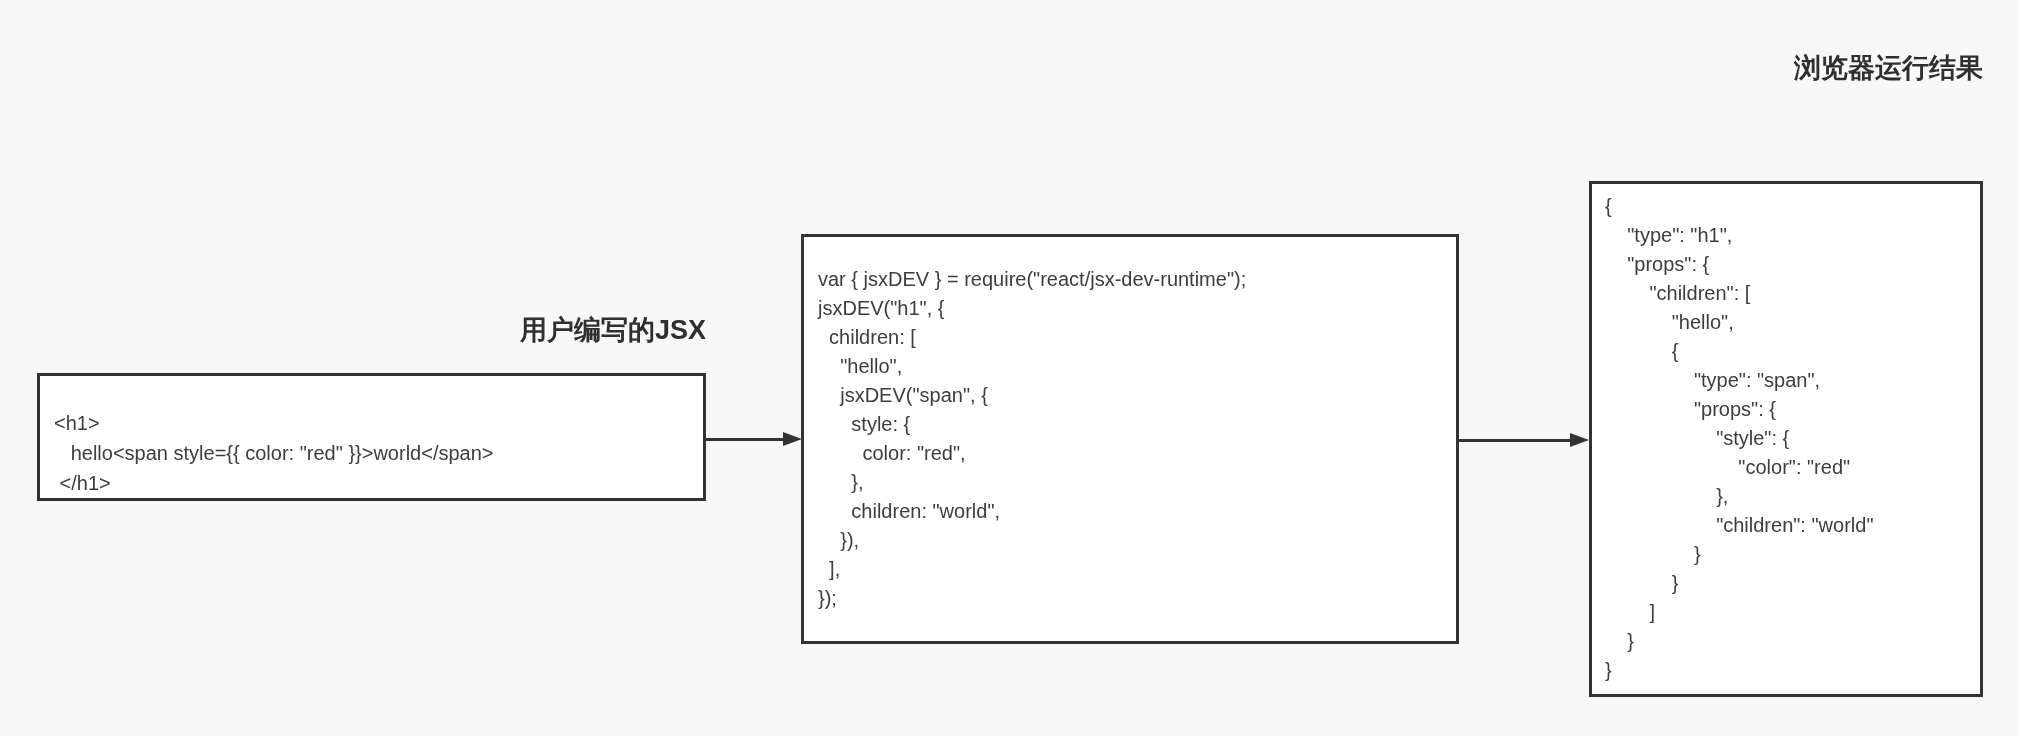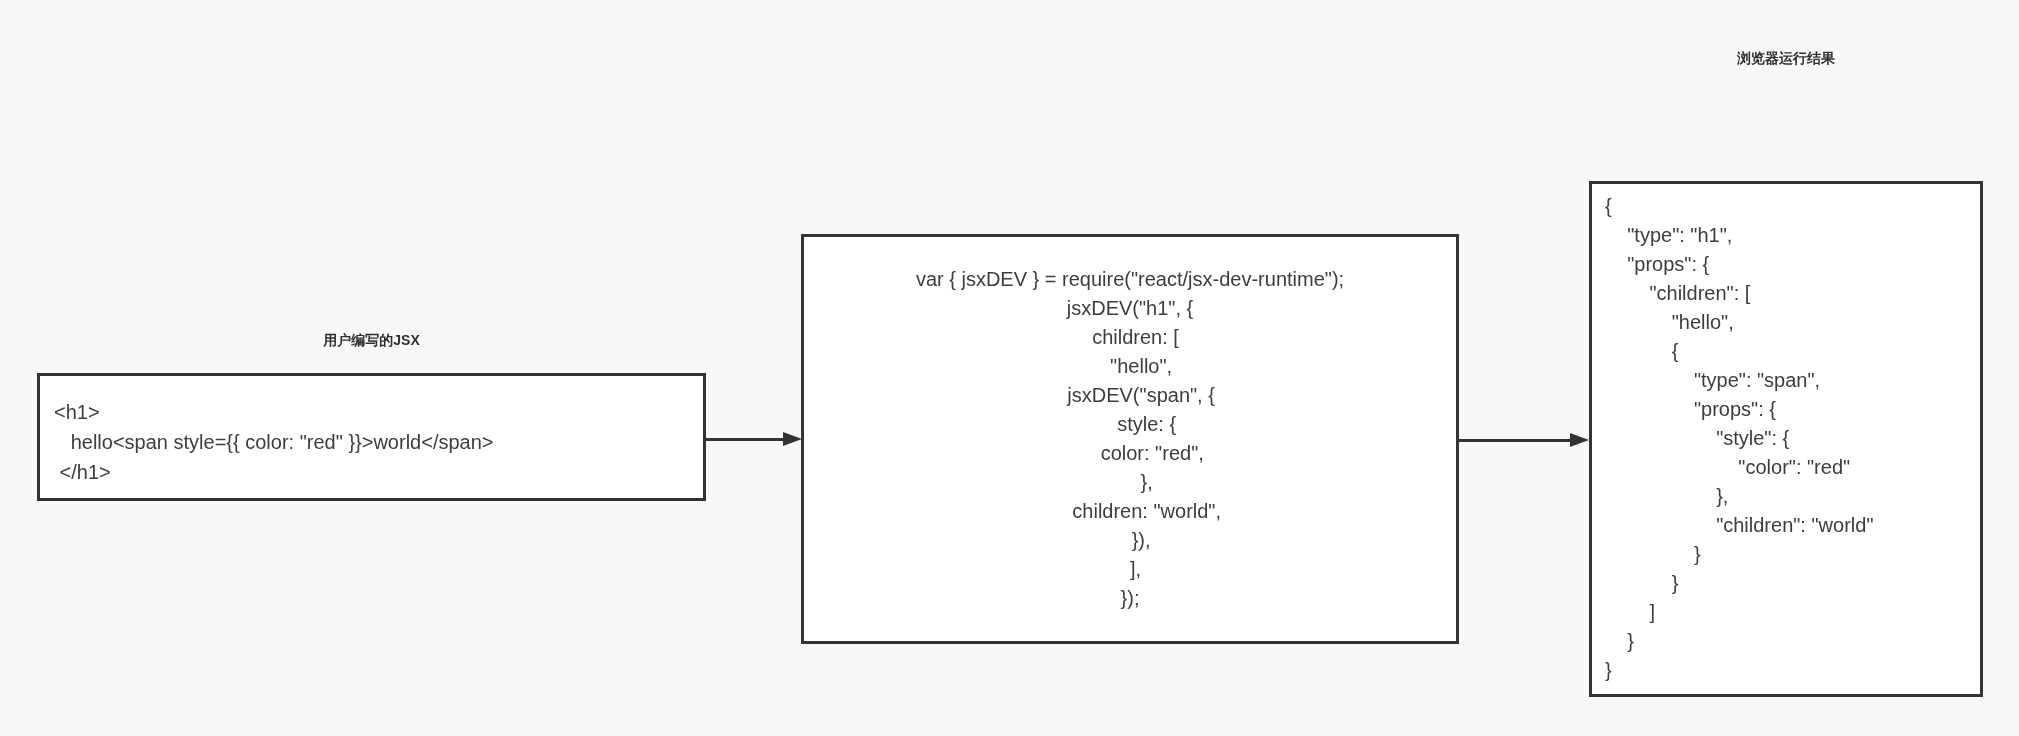--- a/index.html
+++ b/index.html
@@ -9,62 +9,62 @@
   }
   .canvas {
     position: relative;
     width: 2019px;
     height: 736px;
     background: #f8f8f8;
     overflow: hidden;
   }
   .panel-title {
     position: absolute;
-    text-align: center;
+    text-align: right;
     font-weight: bold;
-    font-size: 14px;
+    font-size: 27px;
     color: #2f2f2f;
     white-space: nowrap;
   }
   .panel-box {
     position: absolute;
     box-sizing: border-box;
     background: #ffffff;
     border: 3px solid #333333;
   }
   .code {
     margin: 0;
     font-family: "Liberation Sans", "DejaVu Sans", sans-serif;
     font-size: 20px;
     color: #3d3d3d;
     white-space: pre;
   }
-  .code-jsx    { padding: 21px 14px; line-height: 30px; }
-  .code-babel  { padding: 28px 14px; line-height: 29px; text-align: center; }
+  .code-jsx    { padding: 32px 14px; line-height: 30px; }
+  .code-babel  { padding: 28px 14px; line-height: 29px; }
   .code-result { padding: 8px 13px;  line-height: 29px; }
 
   .arrow { position: absolute; }
   .arrow-shaft {
     position: absolute;
     top: 0;
     left: 0;
     height: 3px;
     background: #333333;
   }
   .arrow-head {
     position: absolute;
     top: -6px;
     width: 0;
     height: 0;
     border-top: 7px solid transparent;
     border-bottom: 7px solid transparent;
     border-left: 19px solid #333333;
   }
   
-  .title-jsx   { left: 37px;   top: 332px; width: 669px; }
+  .title-jsx   { left: 37px;   top: 312px; width: 669px; }
   .box-jsx     { left: 37px;   top: 373px; width: 669px; height: 128px; }
   
   .title-babel { left: 801px;  top: 191px; width: 658px; }
   .box-babel   { left: 801px;  top: 234px; width: 658px; height: 410px; }
   
   .title-result{ left: 1589px; top: 50px;  width: 394px; }
   .box-result  { left: 1589px; top: 181px; width: 394px; height: 516px; }
   
   .arrow-1 { left: 706px;  top: 438px; }
   .arrow-1 .arrow-shaft { width: 78px; }

